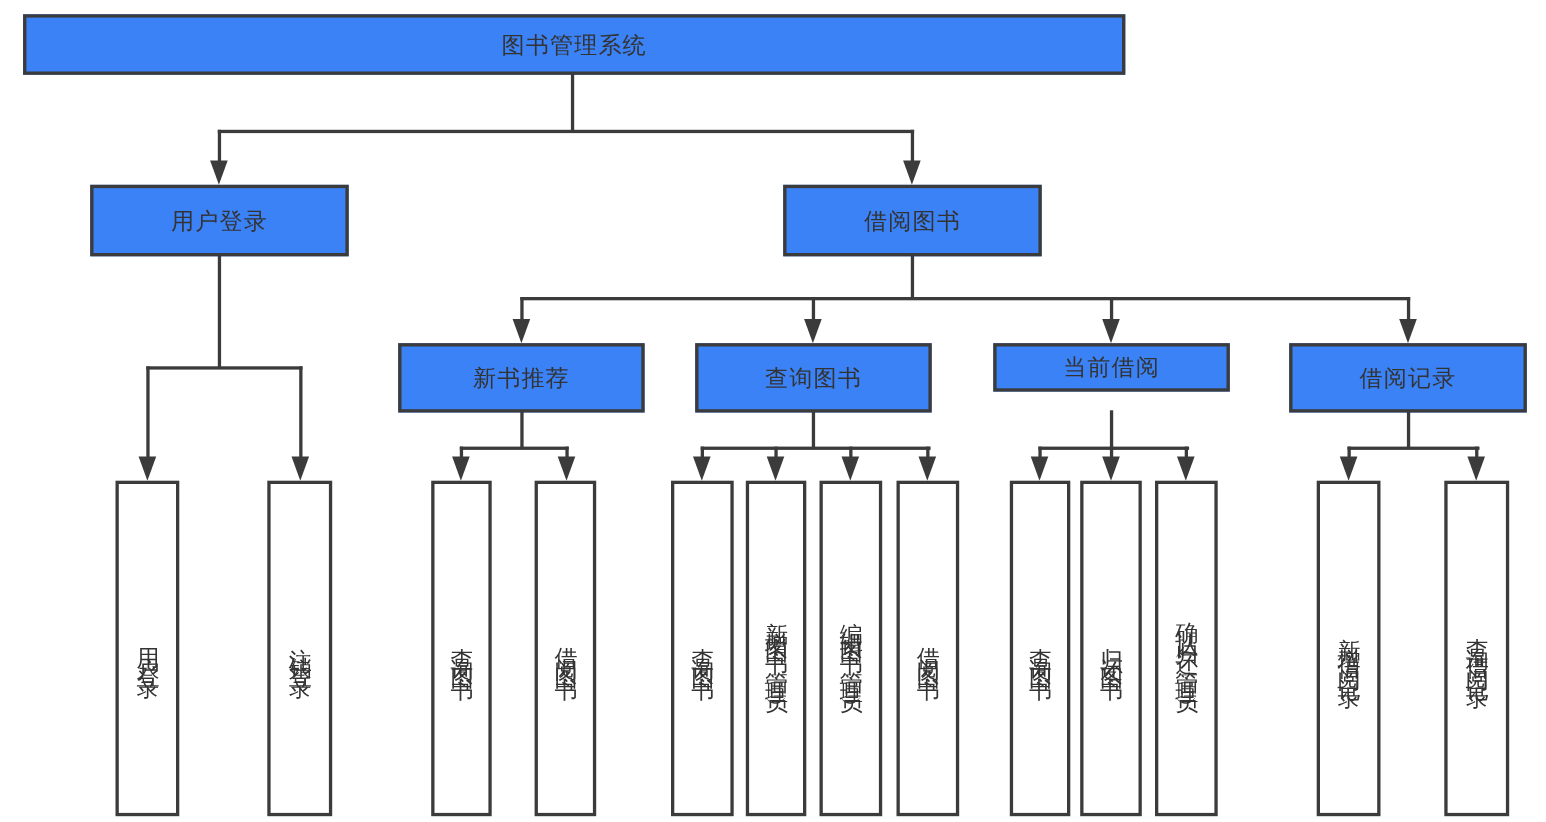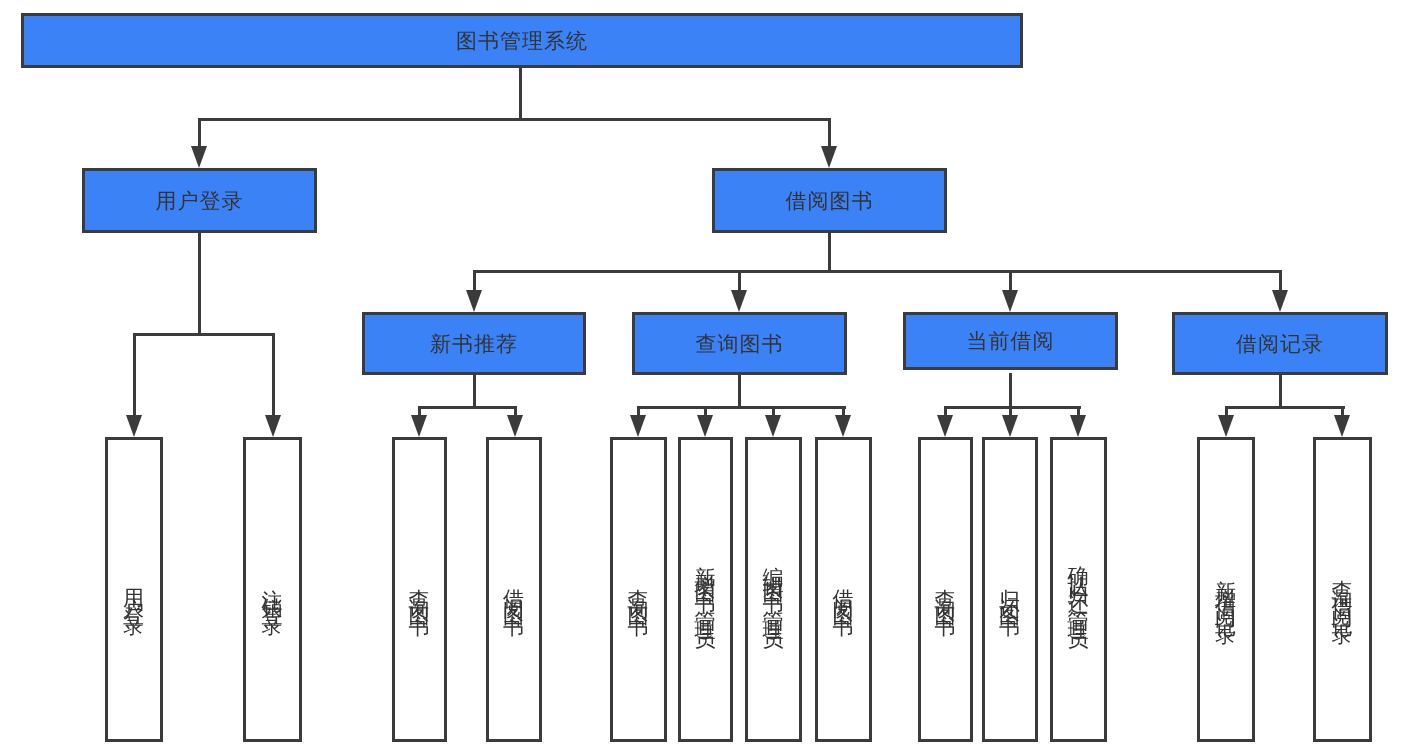--- a/index.html
+++ b/index.html
@@ -115,21 +115,21 @@
   <div class="arrow" style="left:1002px; top:290px;"></div>
   <div class="vline" style="left:1279px; top:270px; height:22px;"></div>
   <div class="arrow" style="left:1272px; top:290px;"></div>
 
   <div class="node" style="left:362px; top:312px; width:224px; height:63px;">
     <span>新书推荐</span>
   </div>
   <div class="node" style="left:632px; top:312px; width:215px; height:63px;">
     <span>查询图书</span>
   </div>
-  <div class="node" style="left:903px; top:312px; width:215px; height:58px;">
+  <div class="node" style="left:903px; top:312px; width:215px; height:44px;">
     <span>当前借阅</span>
   </div>
   <div class="node" style="left:1172px; top:312px; width:216px; height:63px;">
     <span>借阅记录</span>
   </div>
 
   <div class="vline" style="left:473px; top:373px; height:35px;"></div>
   <div class="hline" style="left:418px; top:406px; width:99px;"></div>
   <div class="vline" style="left:418px; top:406px; height:11px;"></div>
   <div class="arrow" style="left:411px; top:415px;"></div>

